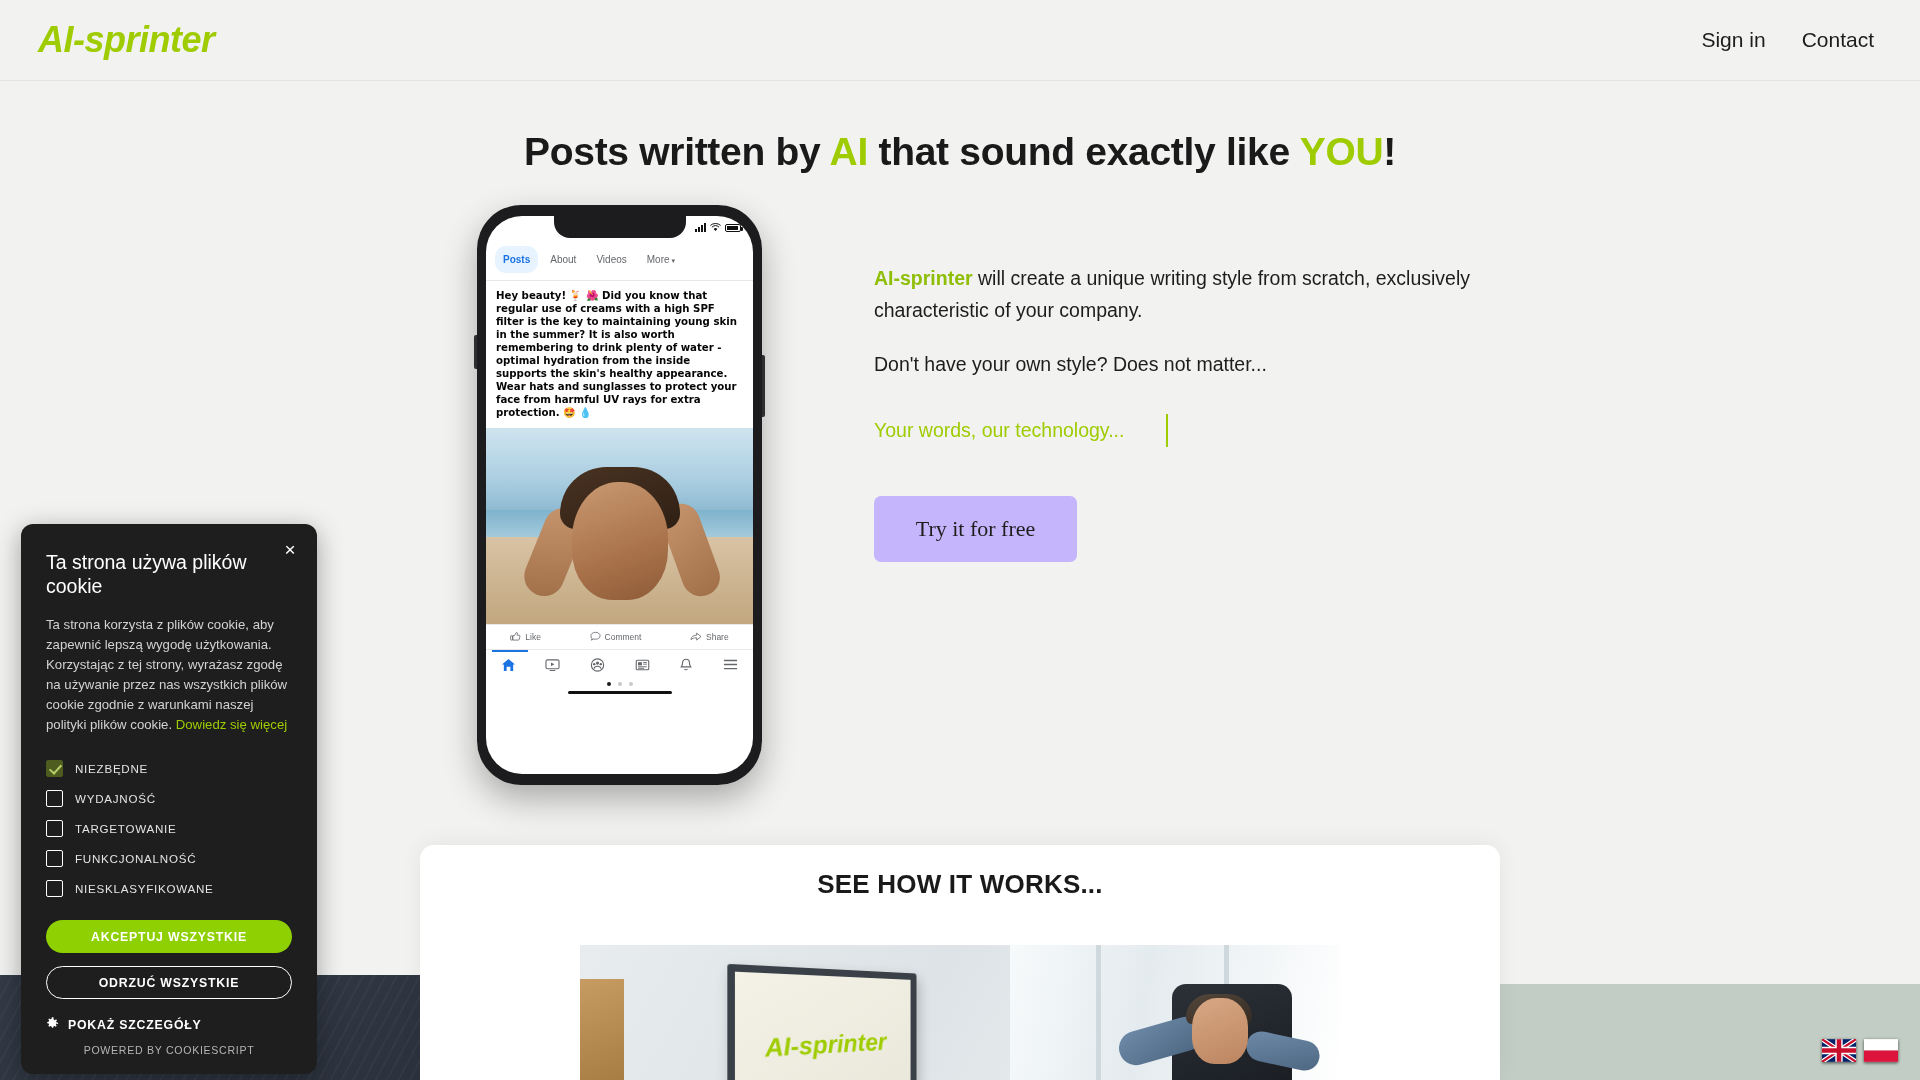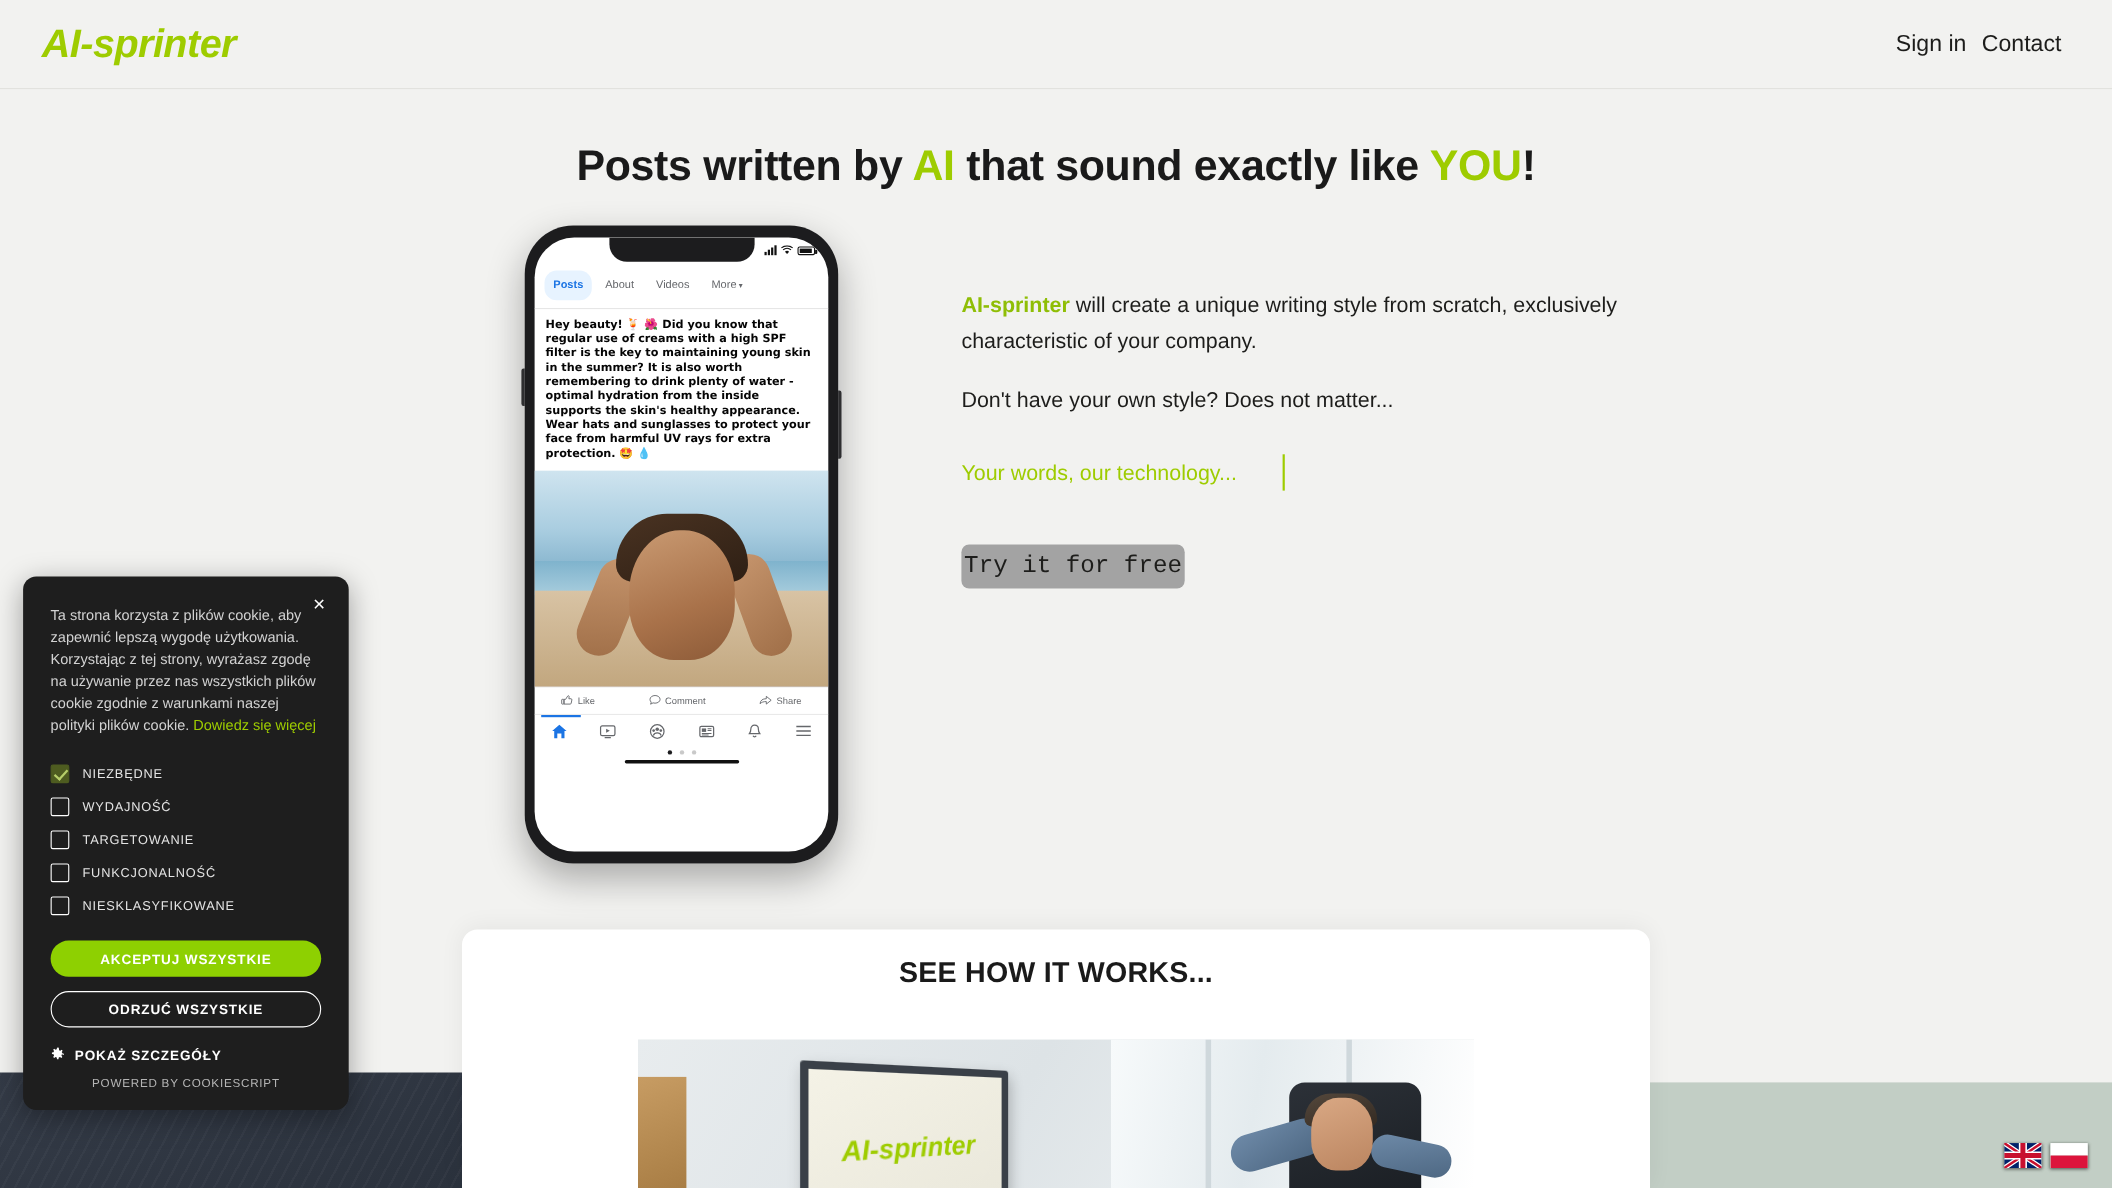--- a/index.html
+++ b/index.html
@@ -40,21 +40,21 @@
     font-weight: bold;
     font-style: italic;
     color: #9ecc00;
     letter-spacing: -0.5px;
     line-height: 1;
     white-space: nowrap;
   }
   .nav-links {
     display: flex;
     align-items: flex-start;
-    gap: 14px;
+    gap: 36px;
     padding-right: 8px;
   }
   .nav-link {
     font-size: 21px;
     color: #1d1d1b;
     text-decoration: none;
     white-space: nowrap;
   }
 
   
@@ -267,28 +267,28 @@
     margin-left: 42px;
     position: relative;
     top: -2px;
   }
   .cta {
     display: inline-flex;
     align-items: center;
     justify-content: center;
     margin-top: 47px;
     width: 203px;
-    height: 40px;
-    background: #a3a3a3;
+    height: 66px;
+    background: #c4b5fd;
     color: #1d1d1b;
     font-size: 22px;
     border: none;
     border-radius: 7px;
     cursor: pointer;
-    font-family: Liberation Mono, monospace;
+    font-family: Liberation Serif, serif;
   }
 
   
   .works-card {
     position: absolute;
     left: 420px;
     top: 845px;
     width: 1080px;
     height: 235px;
     background: #ffffff;
@@ -699,20 +699,21 @@
     <span class="flag">
       <svg class="flag" viewBox="0 0 60 40">
           <rect width="60" height="20" fill="#fff"></rect>
           <rect y="20" width="60" height="20" fill="#DC143C"></rect>
         </svg>
     </span>
   </div>
 
   <div class="cookie">
     <button class="cookie-close">×</button>
+    <div class="cookie-title">Ta strona używa plików cookie</div>
     <div class="cookie-desc"><span>Ta strona korzysta z plików cookie, aby zapewnić lepszą wygodę użytkowania. Korzystając z tej strony, wyrażasz zgodę na używanie przez nas wszystkich plików cookie zgodnie z warunkami naszej polityki plików cookie.</span> <a class="cookie-link" href="#">Dowiedz się więcej</a></div>
 
     <ul class="cb-list">
       <li class="cb-item">
         <span class="cb-box checked"></span>
         <span class="cb-label">NIEZBĘDNE</span>
       </li>
       <li class="cb-item">
         <span class="cb-box"></span>
         <span class="cb-label">WYDAJNOŚĆ</span>

